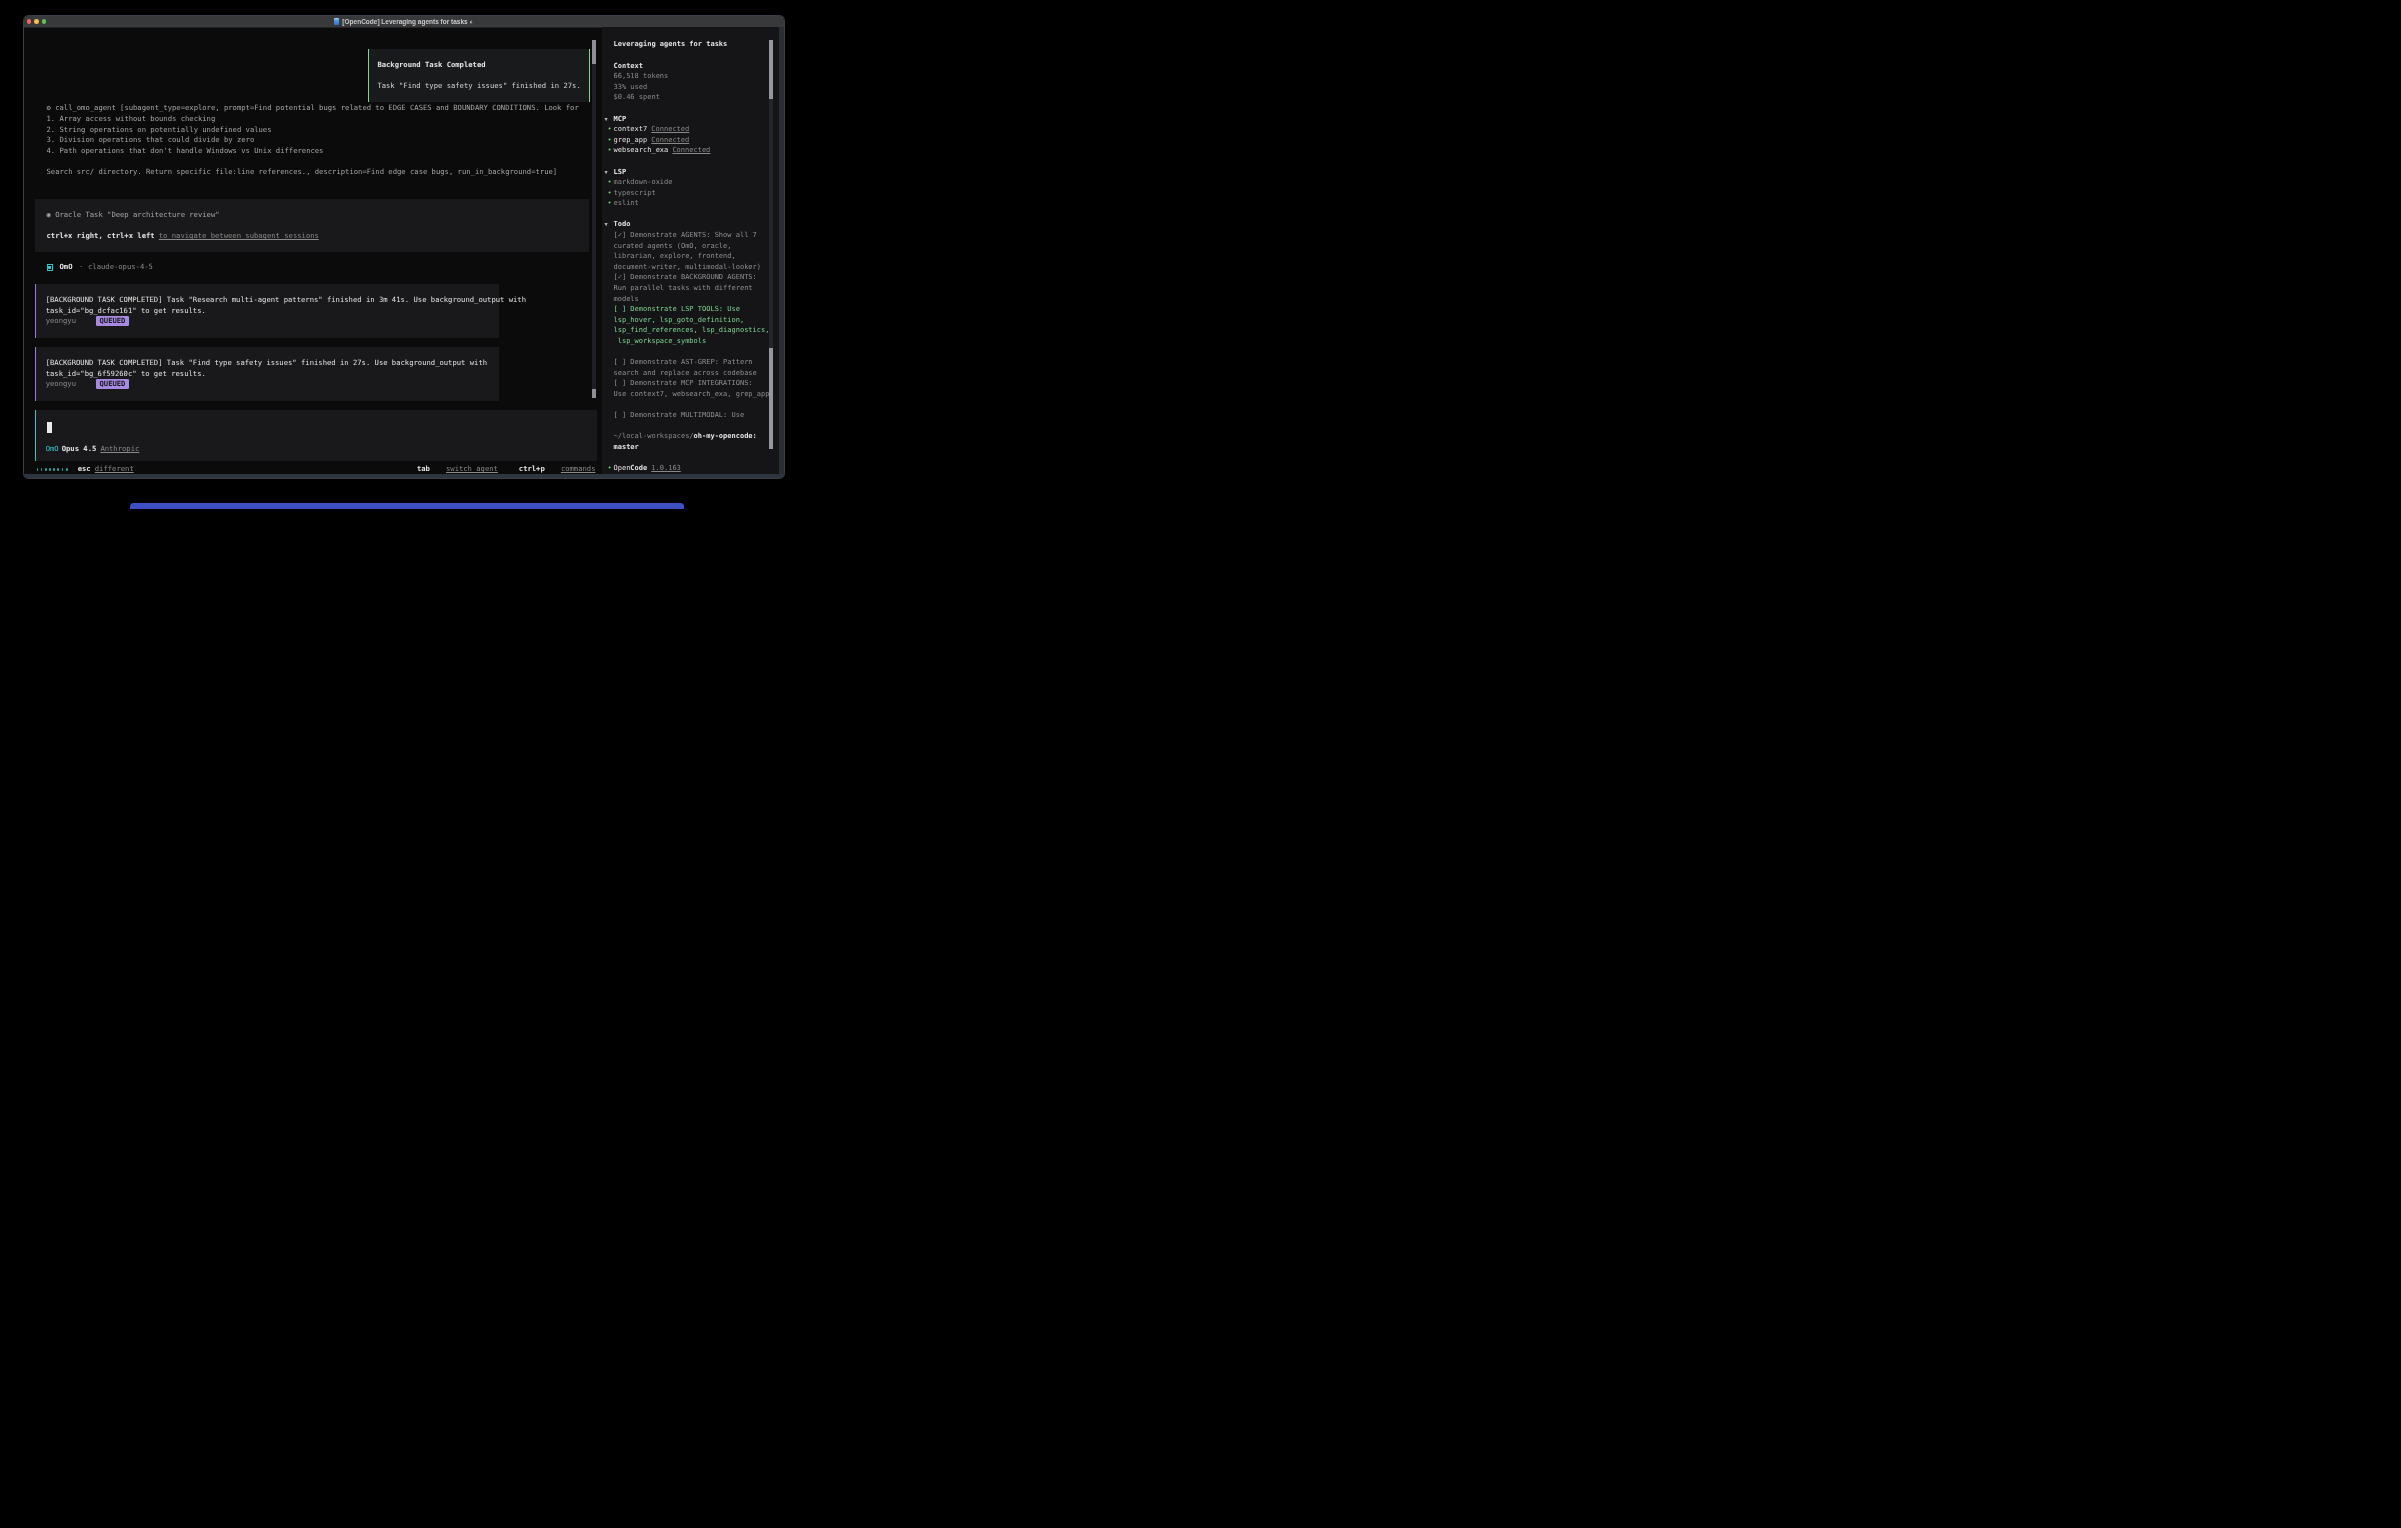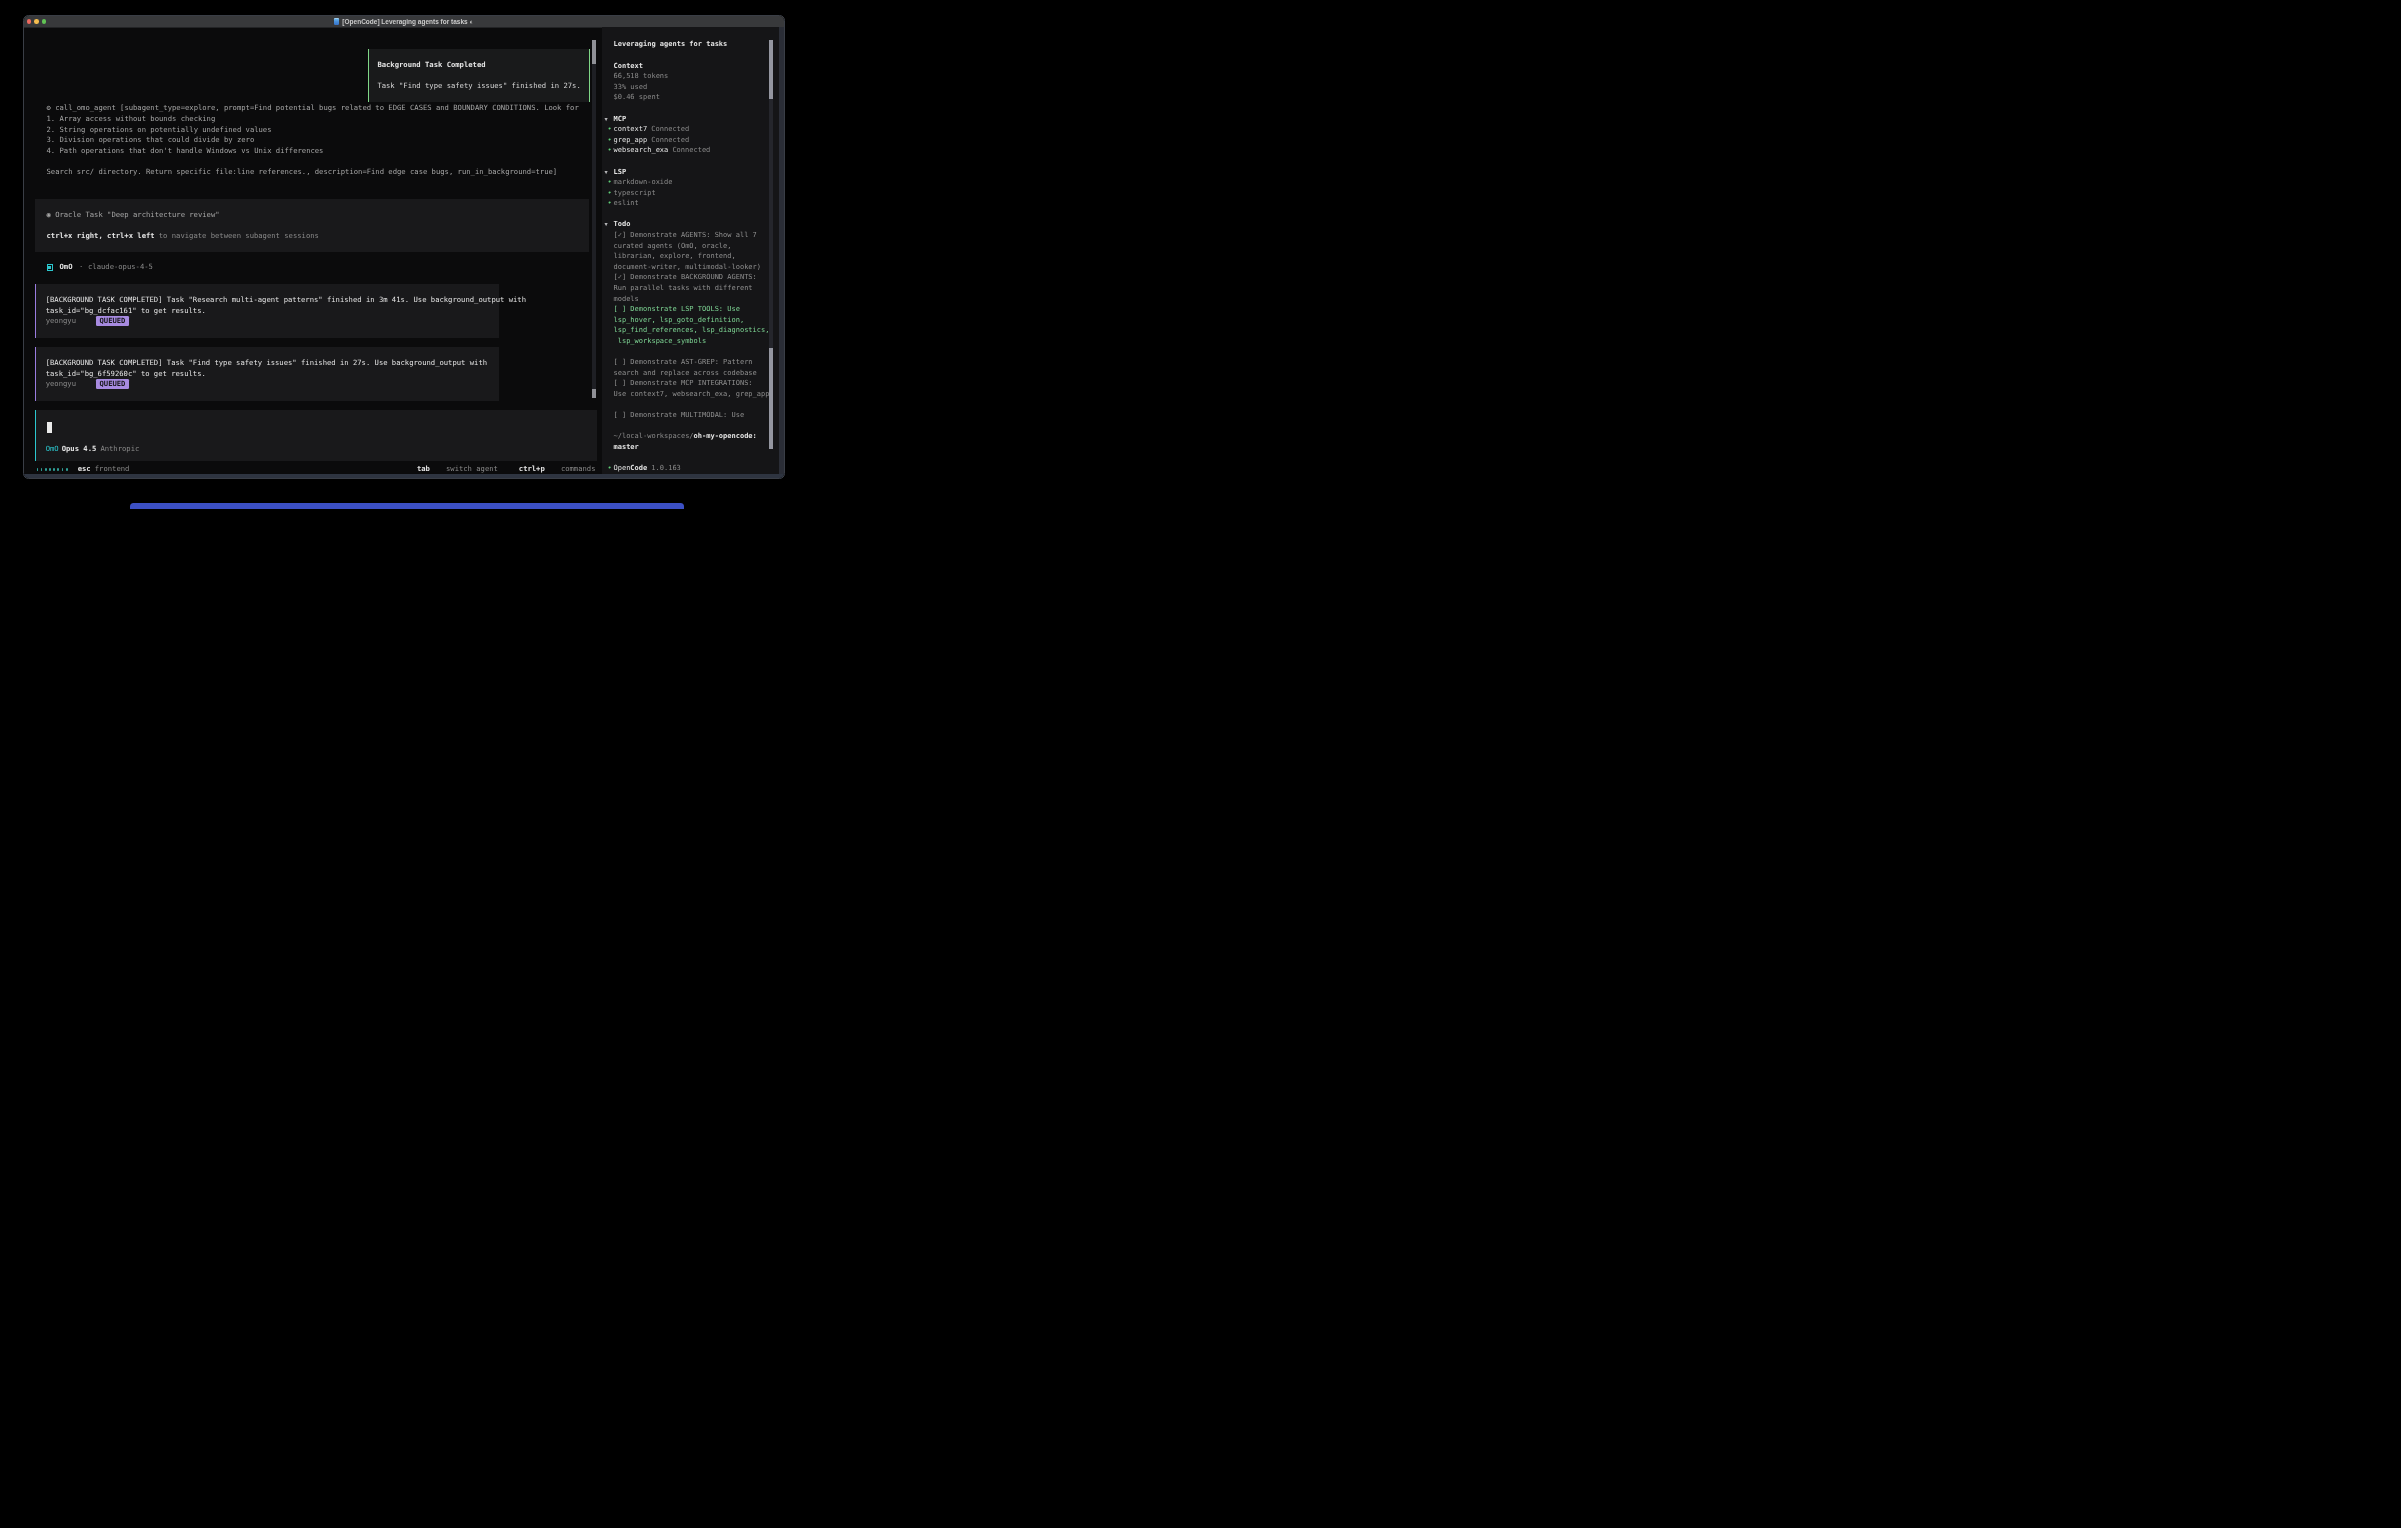--- a/index.html
+++ b/index.html
@@ -47,21 +47,21 @@
   
   #inputbox{left:11.2px;top:394px;width:562px;height:51px;border-left:1.8px solid #2bc7ce;
             padding:0;}
   #cursor{position:absolute;left:11.2px;top:11.2px;width:4.7px;height:11.2px;background:#eaeaea;}
   #input-meta{position:absolute;left:10px;top:34px;height:10.6px;display:flex;align-items:center;}
   .cyan{color:#2bc7ce;}
   
   #status-left{position:absolute;left:13px;top:448px;height:10.6px;display:flex;align-items:center;}
   #status-right{position:absolute;right:188px;top:448px;height:10.6px;display:flex;align-items:center;gap:12px;}
   .dot{display:inline-block;width:1.8px;height:3.5px;border-radius:0.9px;background:#2f9f97;margin-right:2.4px;}
-  .sp7{margin-left:4.1px;} .sp15{margin-left:8.9px;} .sp16{margin-left:3px;}
+  .sp7{margin-left:4.1px;text-decoration:underline;} .sp15{margin-left:8.9px;} .sp16{margin-left:3px;}
   
   #mscroll{position:absolute;left:568px;top:23.6px;width:4.7px;height:358px;background:#1e1f24;}
   #mscroll .thumb1{position:absolute;left:0;top:0;width:4.7px;height:24px;background:#8f9096;}
   #mscroll .thumb2{position:absolute;left:0;top:349px;width:4.7px;height:8.9px;background:#8f9096;}
   #sscroll{position:absolute;left:745px;top:23.6px;width:4.1px;height:409px;background:#25262c;}
   #sscroll .thumb1{position:absolute;left:0;top:0;width:4.1px;height:59px;background:#9496a0;}
   #sscroll .thumb2{position:absolute;left:0;top:308px;width:4.1px;height:101px;background:#9496a0;}
   
   #sbflow{position:absolute;left:590px;top:23px;width:155px;font-size:7px;}
   #sbflow .ln{height:10.6px;line-height:10.6px;}
@@ -147,21 +147,21 @@
       <div id="input-meta">
         <span class="cyan">OmO</span>
         <span class="t-white b sp16">Opus 4.5</span>
         <span class="t-dim sp7">Anthropic</span>
       </div>
     </div>
 
     <div id="status-left" class="mono">
       <span><span class="dot"></span><span class="dot"></span><span class="dot"></span><span class="dot"></span><span class="dot"></span><span class="dot"></span><span class="dot"></span><span class="dot"></span></span>
       <span class="t-white b" style="margin-left:7.7px;">esc</span>
-      <span class="t-dim sp7">frontend</span>
+      <span class="t-dim sp7">different</span>
     </div>
     <div id="status-right" class="mono">
       <span class="t-white b">tab</span>
       <span class="t-dim sp7">switch agent</span>
       <span class="t-white b sp15">ctrl+p</span>
       <span class="t-dim sp7">commands</span>
     </div>
 
     <div id="mscroll">
       <div class="thumb1"></div>

